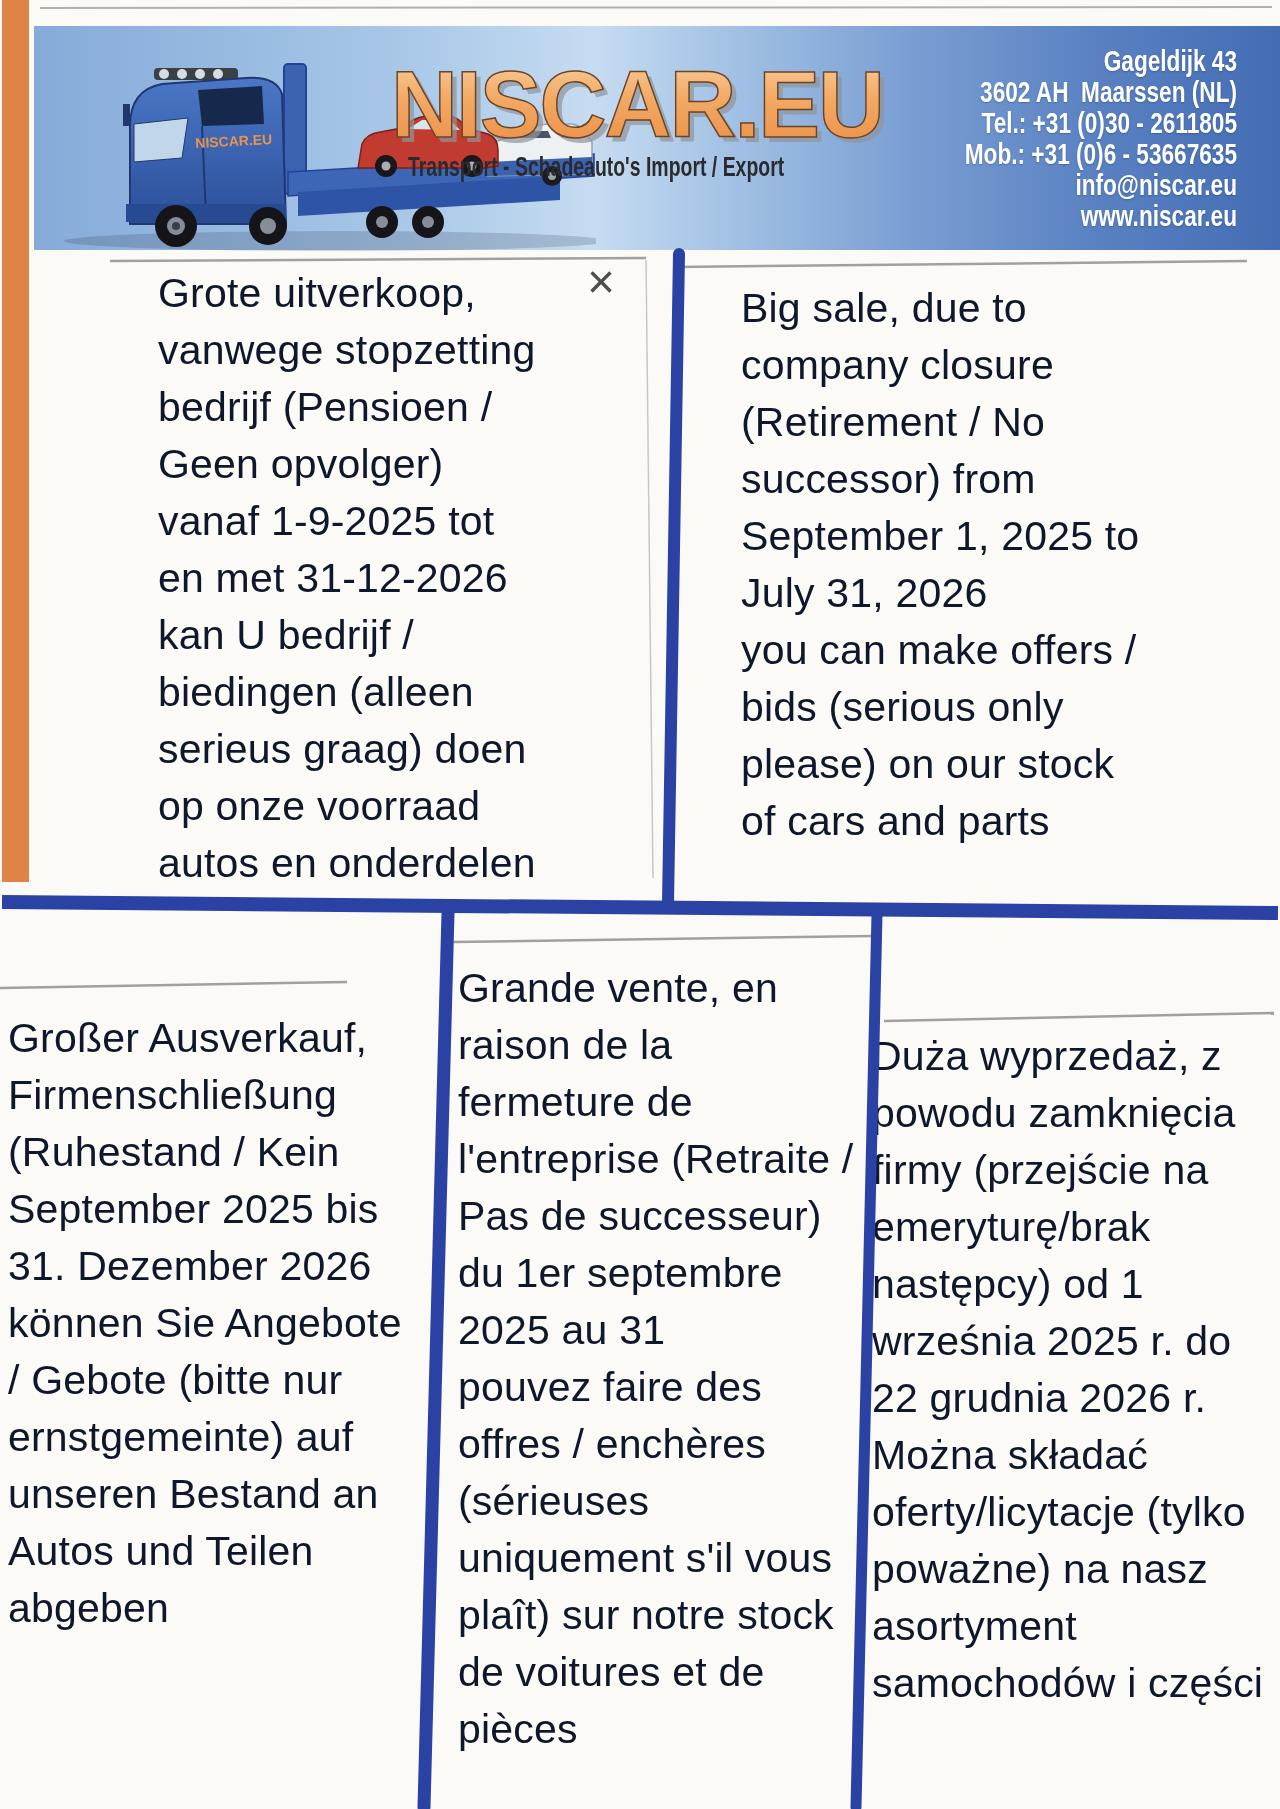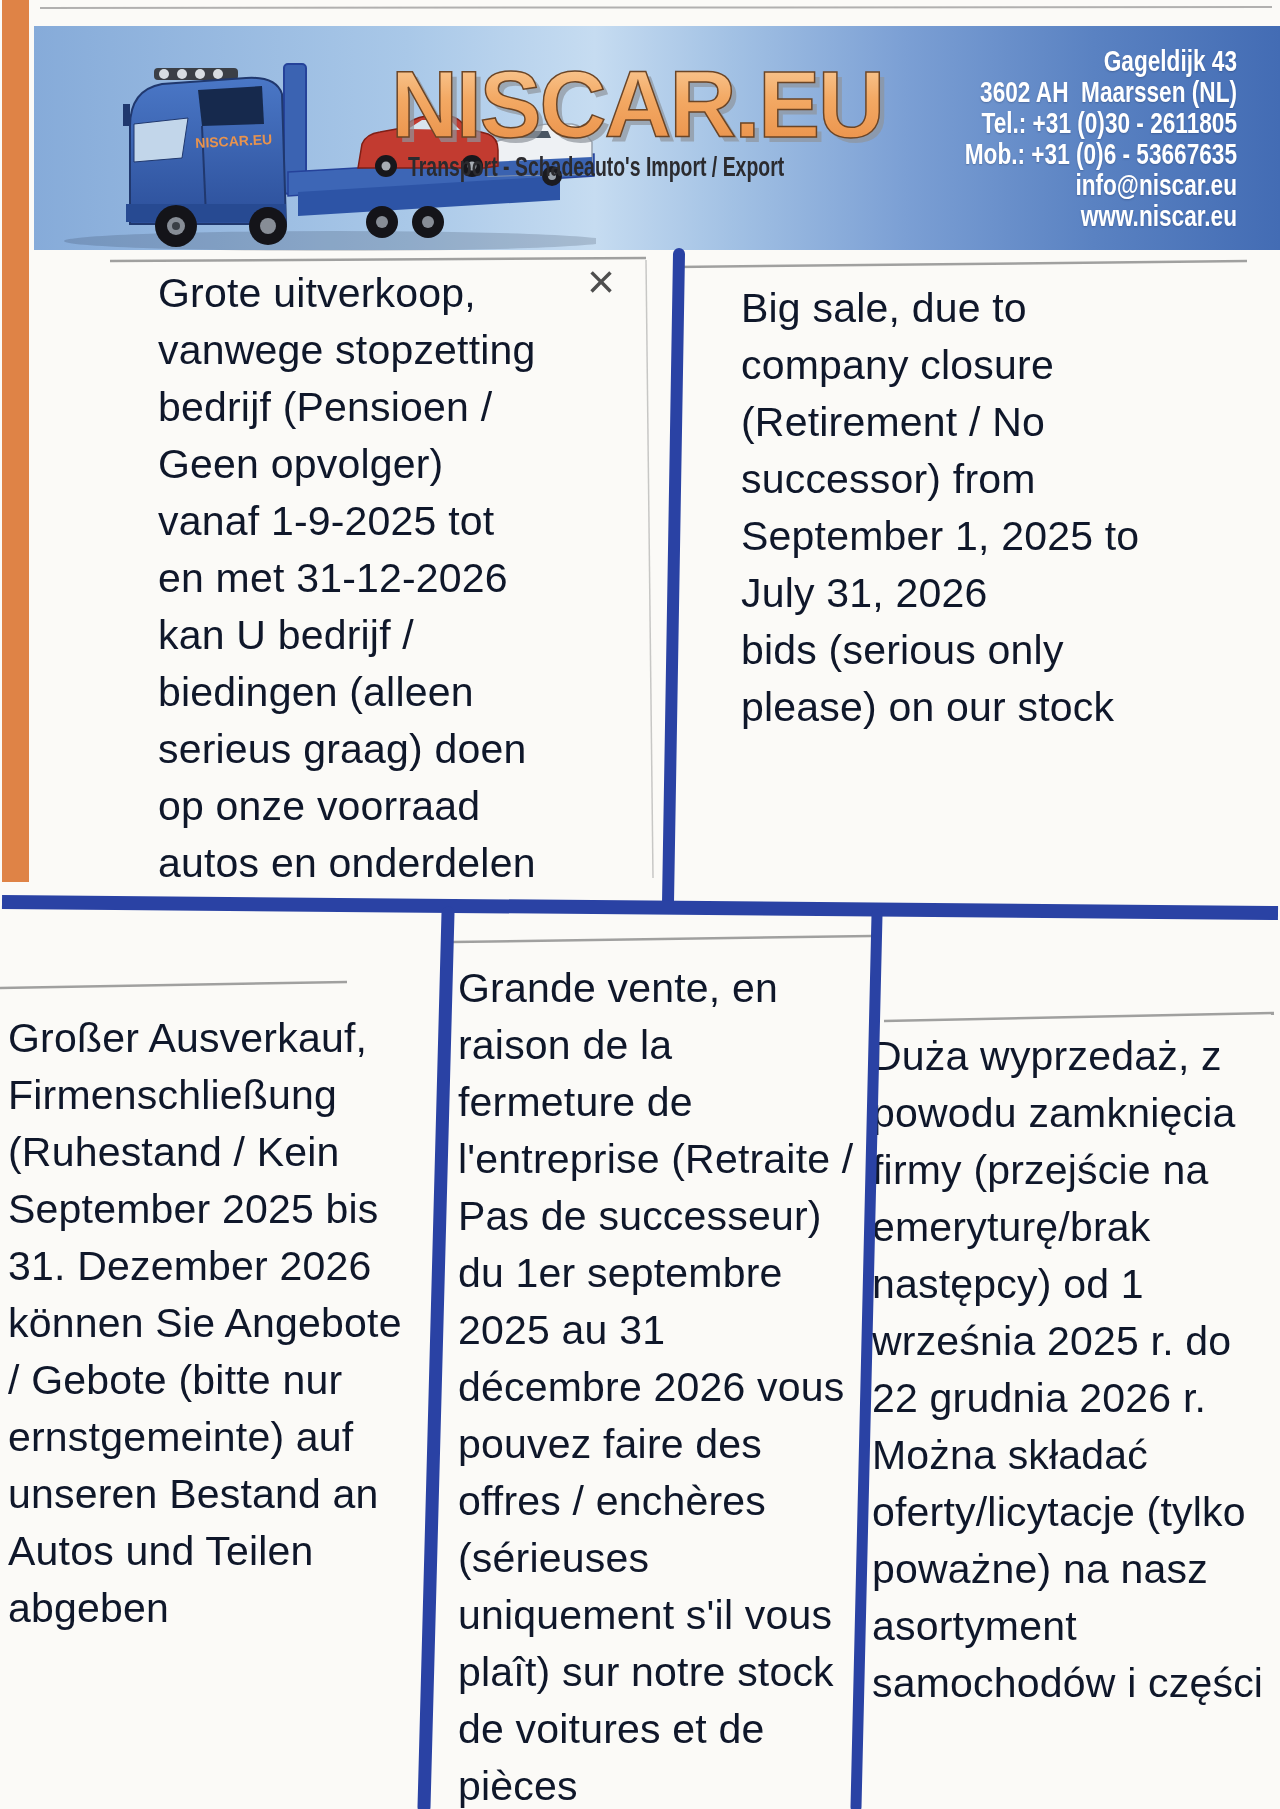--- a/index.html
+++ b/index.html
@@ -152,22 +152,24 @@
       <div class="tl">op onze voorraad</div>
       <div class="tl">autos en onderdelen</div>
     </div>
   <div class="notice n-english">
       <div class="tl">Big sale, due to</div>
       <div class="tl">company closure</div>
       <div class="tl">(Retirement / No</div>
       <div class="tl">successor) from</div>
       <div class="tl">September 1, 2025 to</div>
       <div class="tl">July 31, 2026</div>
+      <div class="tl">you can make offers /</div>
       <div class="tl">bids (serious only</div>
       <div class="tl">please) on our stock</div>
+      <div class="tl">of cars and parts</div>
     </div>
   <div class="notice n-german">
       <div class="tl">Großer Ausverkauf,</div>
       <div class="tl">Firmenschließung</div>
       <div class="tl">(Ruhestand / Kein</div>
       <div class="tl">September 2025 bis</div>
       <div class="tl">31. Dezember 2026</div>
       <div class="tl">können Sie Angebote</div>
       <div class="tl">/ Gebote (bitte nur</div>
       <div class="tl">ernstgemeinte) auf</div>
@@ -176,21 +178,20 @@
       <div class="tl">abgeben</div>
     </div>
   <div class="notice n-french">
       <div class="tl">Grande vente, en</div>
       <div class="tl">raison de la</div>
       <div class="tl">fermeture de</div>
       <div class="tl">l'entreprise (Retraite /</div>
       <div class="tl">Pas de successeur)</div>
       <div class="tl">du 1er septembre</div>
       <div class="tl">2025 au 31</div>
-      <div class="tl">décembre 2026 vous</div>
       <div class="tl">pouvez faire des</div>
       <div class="tl">offres / enchères</div>
       <div class="tl">(sérieuses</div>
       <div class="tl">uniquement s'il vous</div>
       <div class="tl">plaît) sur notre stock</div>
       <div class="tl">de voitures et de</div>
       <div class="tl">pièces</div>
     </div>
   <div class="notice n-polish">
       <div class="tl">Duża wyprzedaż, z</div>

